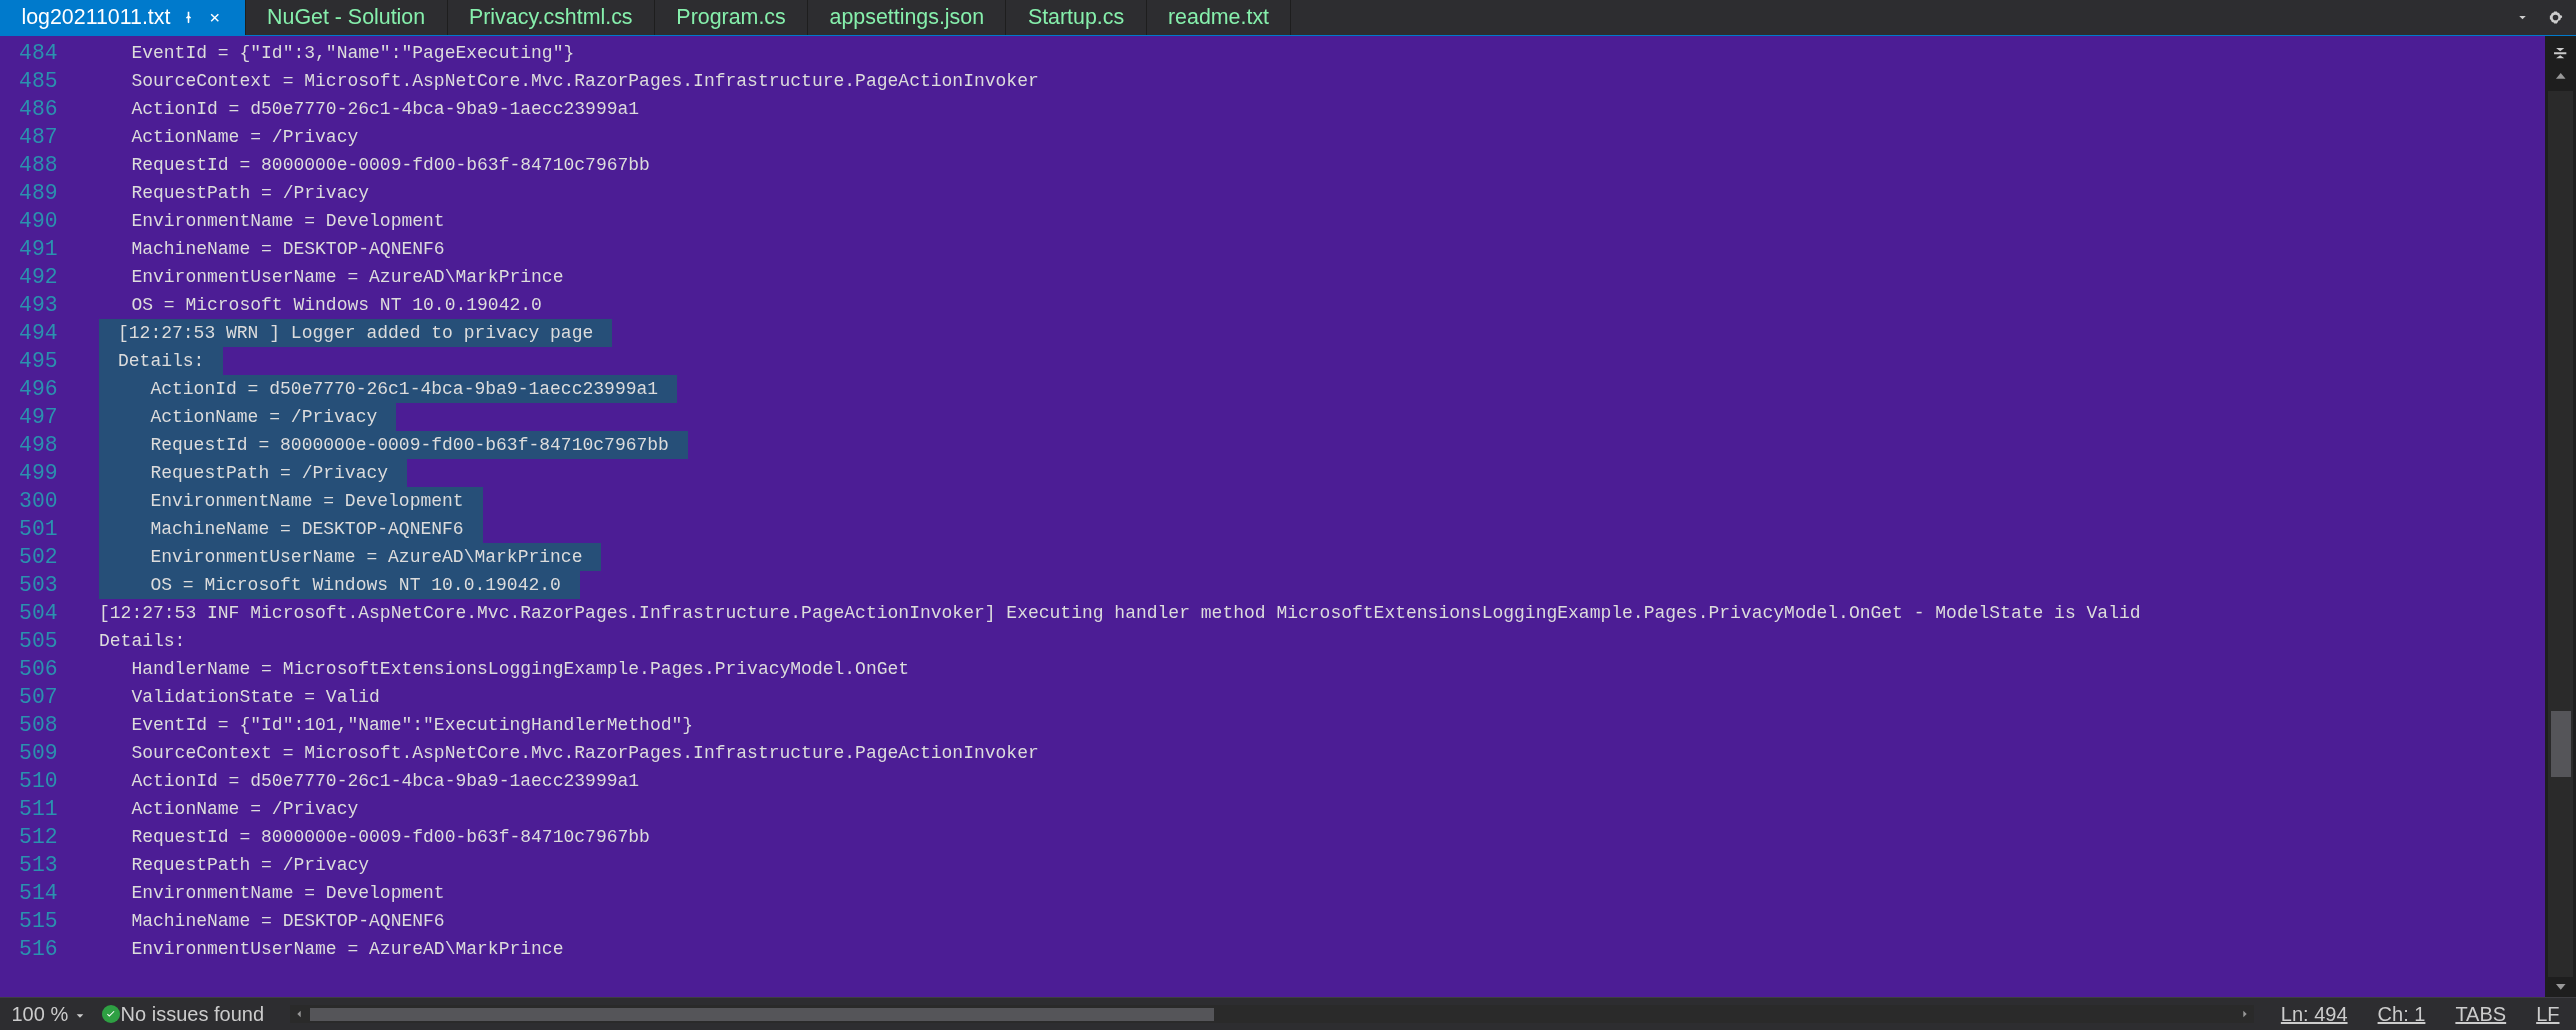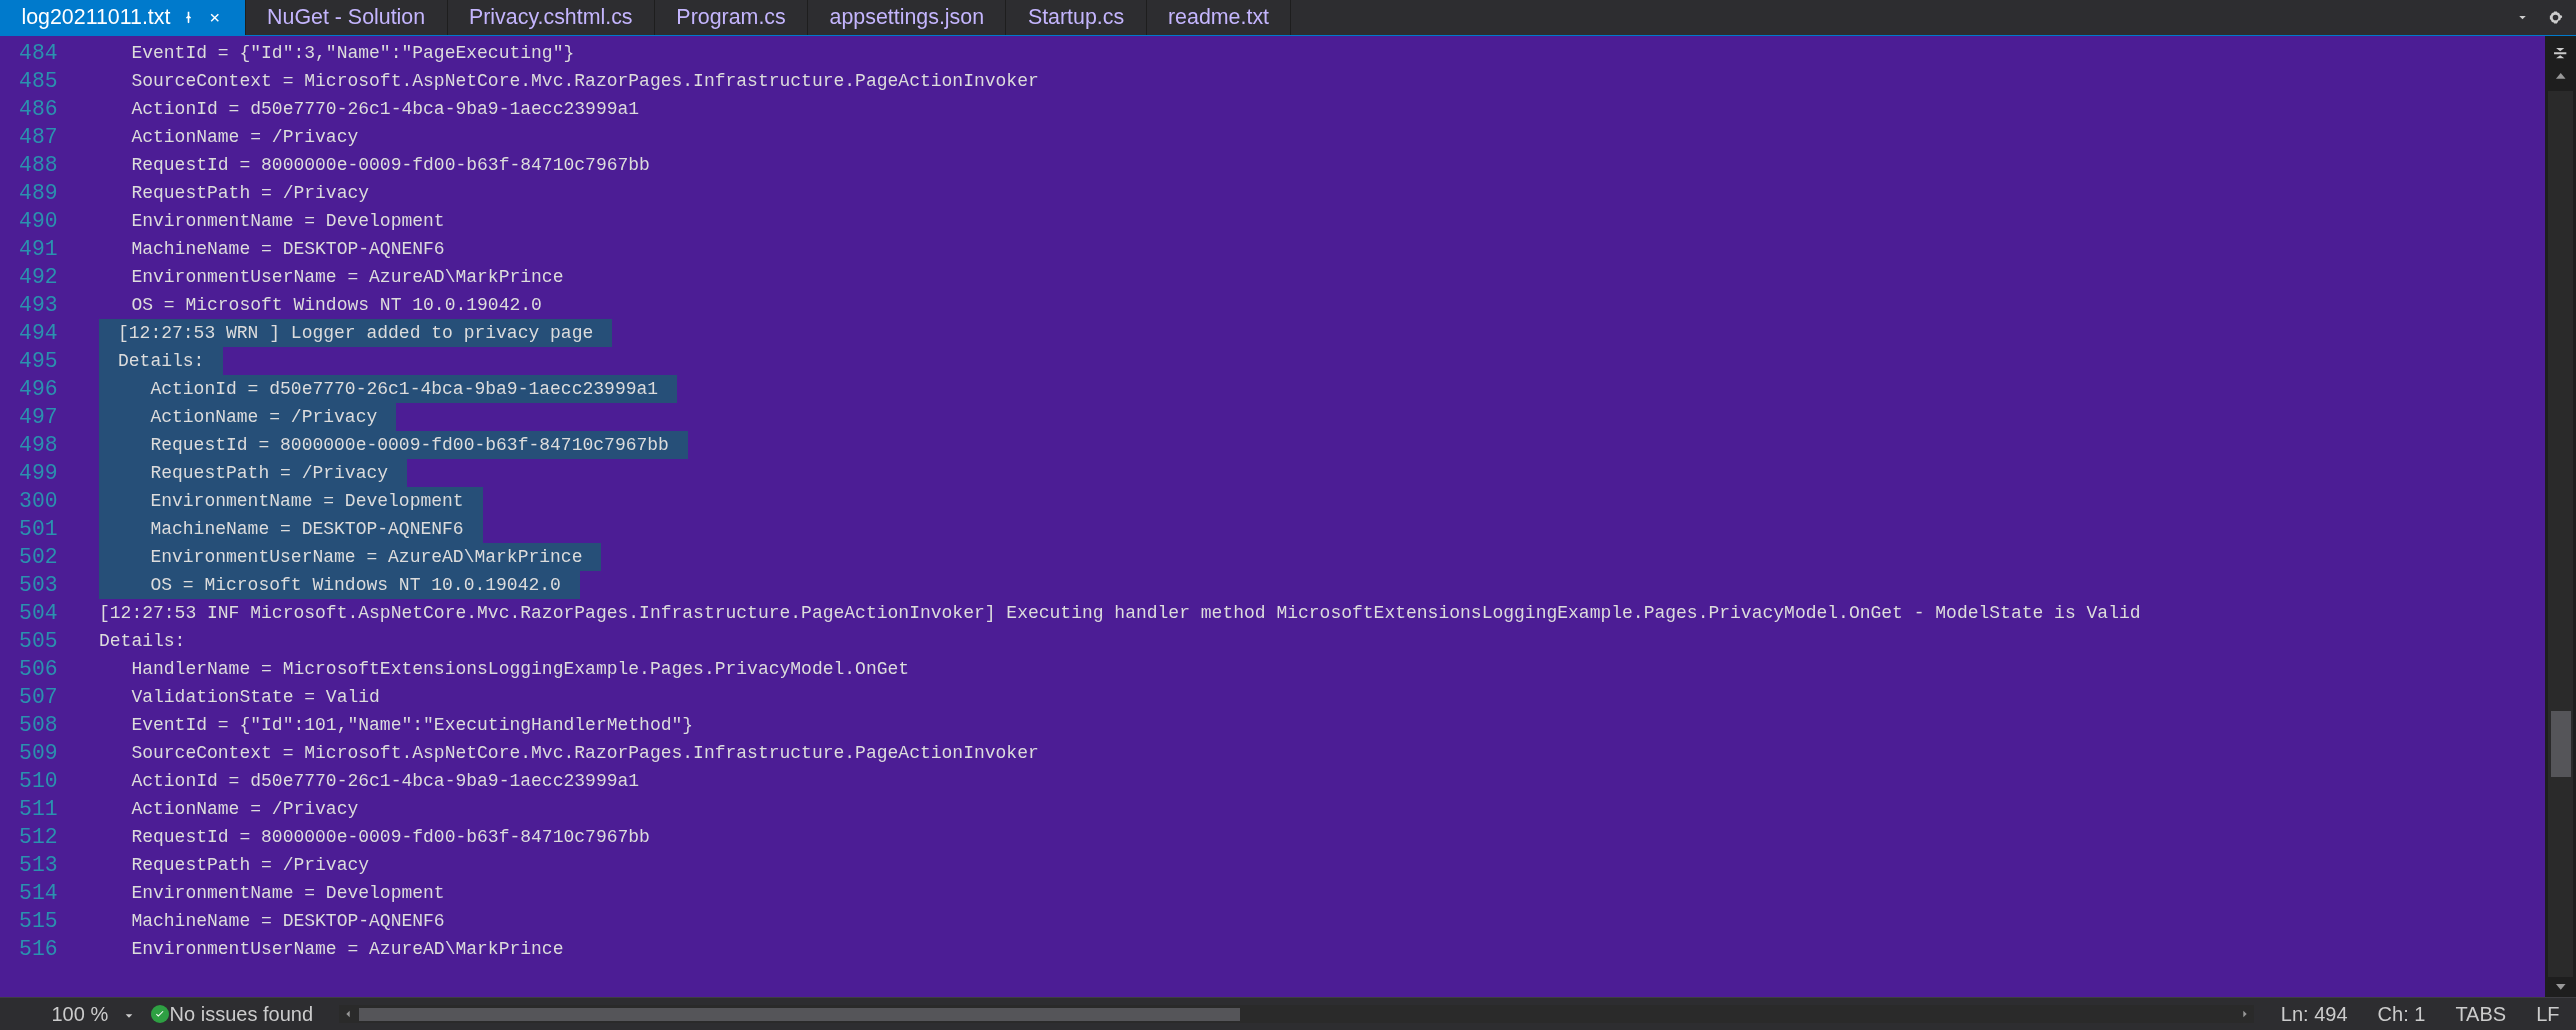--- a/index.html
+++ b/index.html
@@ -27,21 +27,21 @@
     background: #2d2d30;
     border-bottom: 1.6px solid #007acc;
     flex: 0 0 auto;
   }
   .tab {
     display: flex;
     align-items: center;
     padding: 0 21.4px;
     font-family: "Segoe UI", Tahoma, sans-serif;
     font-size: 21.4px;
-    color: #c4b5fd;
+    color: #86efac;
     border-right: 0.8px solid #1e1e1e;
     white-space: nowrap;
     gap: 10px;
   }
   .tab.active {
     background: #007acc;
     color: #ffffff;
   }
   .tab .pin, .tab .close {
     width: 16.4px; height: 16.4px;
@@ -156,22 +156,21 @@
     border-top: 0.8px solid #3e3e42;
     font-family: "Segoe UI", Tahoma, sans-serif;
     font-size: 20px;
     color: #cccccc;
     padding: 0 11.5px;
     gap: 16.4px;
   }
   .zoom {
     display: flex;
     align-items: center;
-    gap: 16px;
-    margin-left: 40px;
+    gap: 7px;
   }
   .zoom .chev svg { fill:#cccccc; }
   .status-ok {
     display: flex;
     align-items: center;
     gap: 1px;
   }
   .status-ok .circle {
     width: 18px; height: 18px; border-radius: 50%;
     background: #2ea043;
@@ -199,20 +198,21 @@
     top:2.5px; bottom:2.5px;
     left:20px;
     width: 46%;
     background:#555559;
   }
   .status-right {
     display:flex;
     align-items:center;
     gap: 30px;
     padding-right: 5px;
+    text-decoration: underline;
   }
 </style>
 </head>
 <body>
 
 <div class="window">
 
   <div class="tabbar">
     <div class="tab active">
       <span>log20211011.txt</span>

